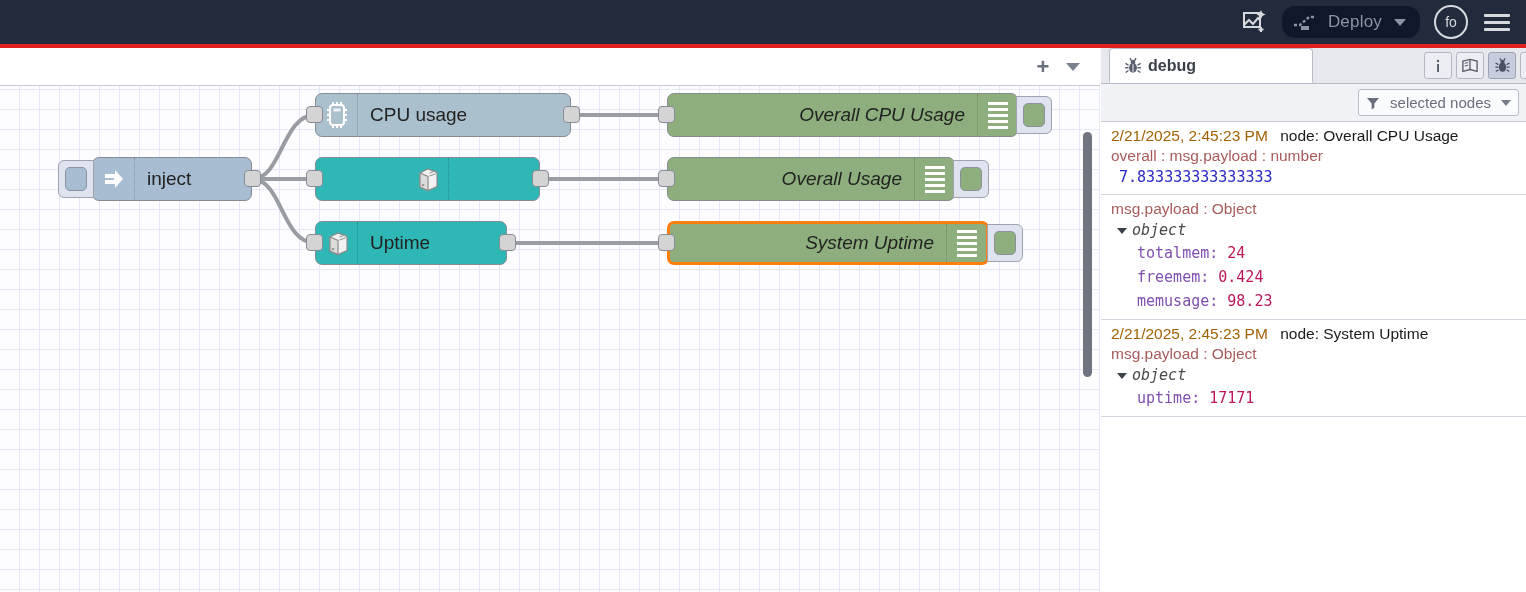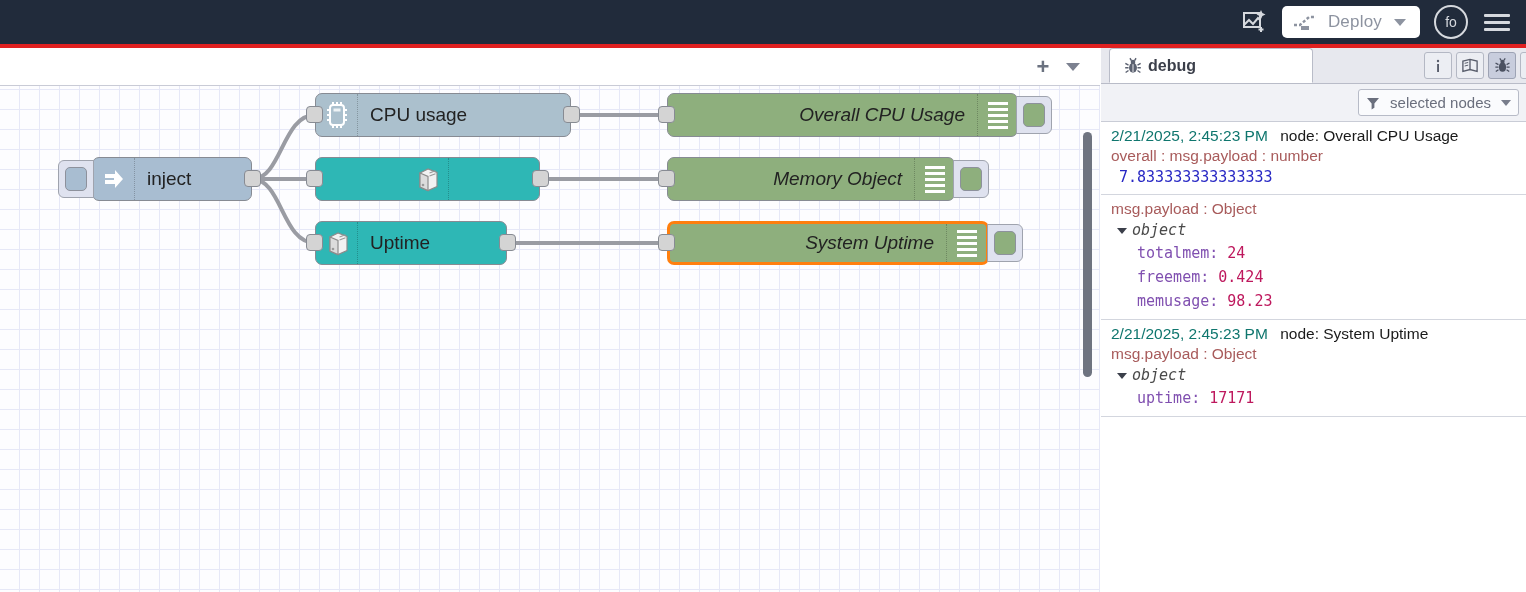--- a/index.html
+++ b/index.html
@@ -22,21 +22,21 @@
     width: 1526px; height: 4px; background: #e02020;
   }
   .hdr-icon-btn {
     width: 40px; height: 40px;
     display: flex; align-items: center; justify-content: center;
     cursor: pointer;
   }
   #deploy-button {
     display: flex; align-items: center;
     height: 32px; margin: 0 14px 0 8px;
-    background: #ffffff; border-radius: 5px;
+    background: #0f172a; border-radius: 13px;
     padding: 0 4px 0 10px; cursor: default; text-align: center;
   }
   #deploy-label {
     color: #8d93a0; font-size: 17px; padding: 0 12px 0 10px;
     letter-spacing: .2px;
   }
   #deploy-caret {
     width: 0; height: 0; margin-right: 10px;
     border-left: 6px solid transparent; border-right: 6px solid transparent;
     border-top: 7px solid #8d93a0;
@@ -188,21 +188,21 @@
     border-top: 6px solid #787d8b;
   }
   #debug-messages {
     position: relative; height: 470px; overflow: hidden; background: #fff;
   }
   .debug-msg {
     border-bottom: 1px solid #d3d6de; padding: 4px 8px 6px 10px;
     background: #fff; cursor: pointer;
   }
   .msg-head { font-size: 15.5px; line-height: 20px; }
-  .msg-time { color: #0f766e; }
+  .msg-time { color: #a16207; }
   .msg-node { color: #1a1a1a; margin-left: 8px; }
   .msg-topic {
     font-size: 15.5px; color: #a85b5b; line-height: 20px;
   }
   .msg-value {
     font-family: "DejaVu Sans Mono", monospace;
     font-size: 15px; color: #2727c4; padding-left: 8px; line-height: 22px;
   }
   .obj-root {
     font-family: "DejaVu Sans Mono", monospace; font-style: italic;
@@ -367,21 +367,21 @@
           </div>
         </div>
         <div class="port in"></div>
       </div>
 
       <div class="node" style="left:667px; top:71px; width:288px;">
         <div class="side-button right">
           <div class="side-button-inner" style="background:#8eaf7d;"></div>
         </div>
         <div class="node-body" style="background:#8eaf7d;">
-          <div class="node-label right">Memory Object</div>
+          <div class="node-label right">Overall Usage</div>
           <div class="node-icon-right">
             <div class="debug-lines">
               <i></i>
                 <i></i>
                 <i></i>
                 <i></i>
                 <i></i>
             </div>
           </div>
         </div>

